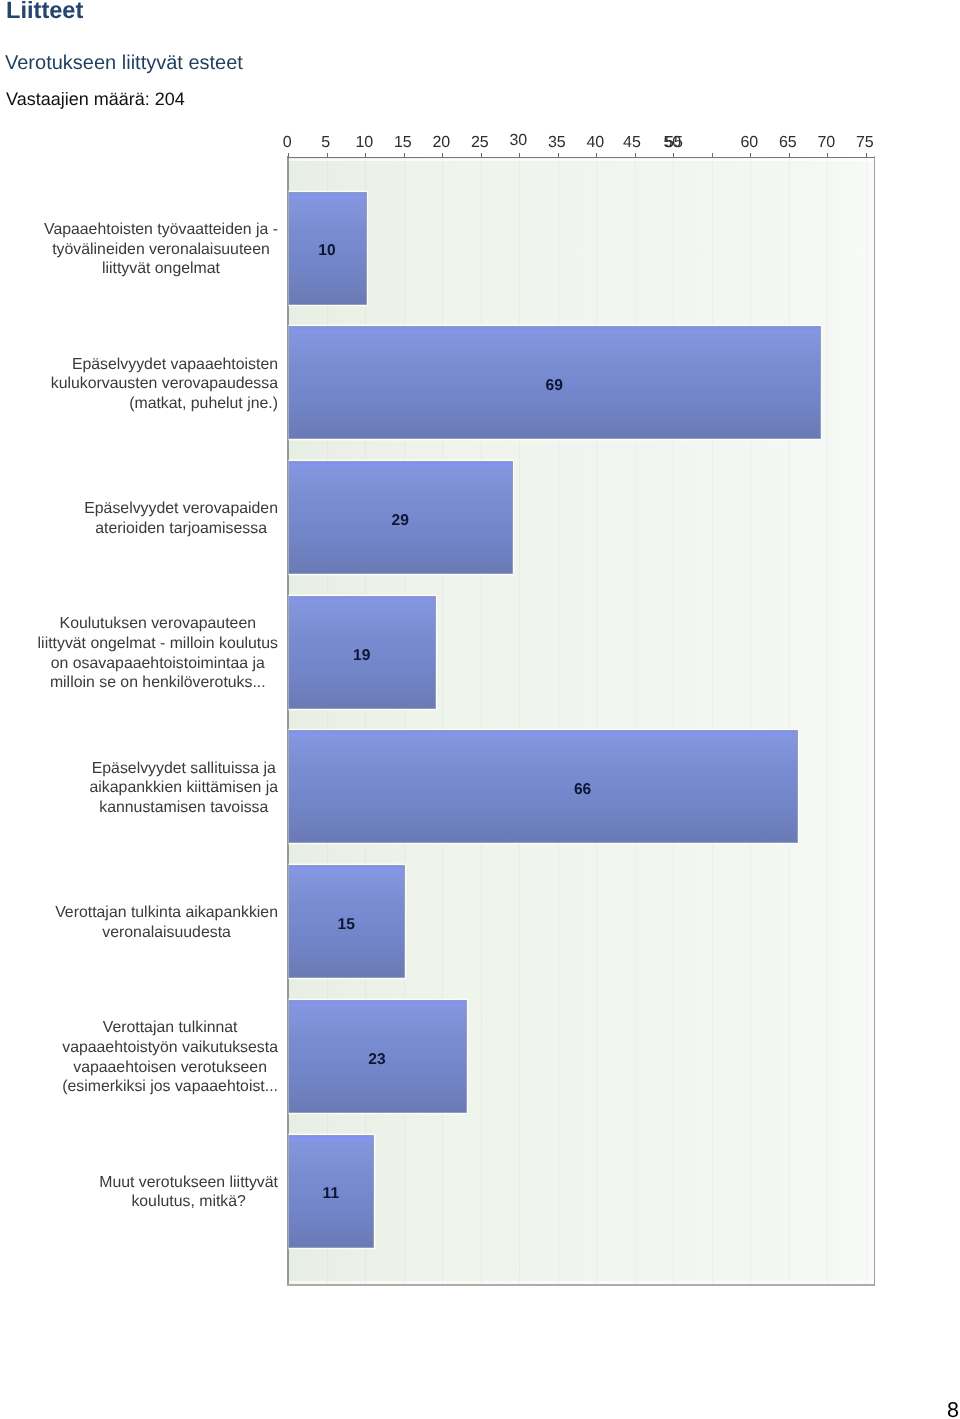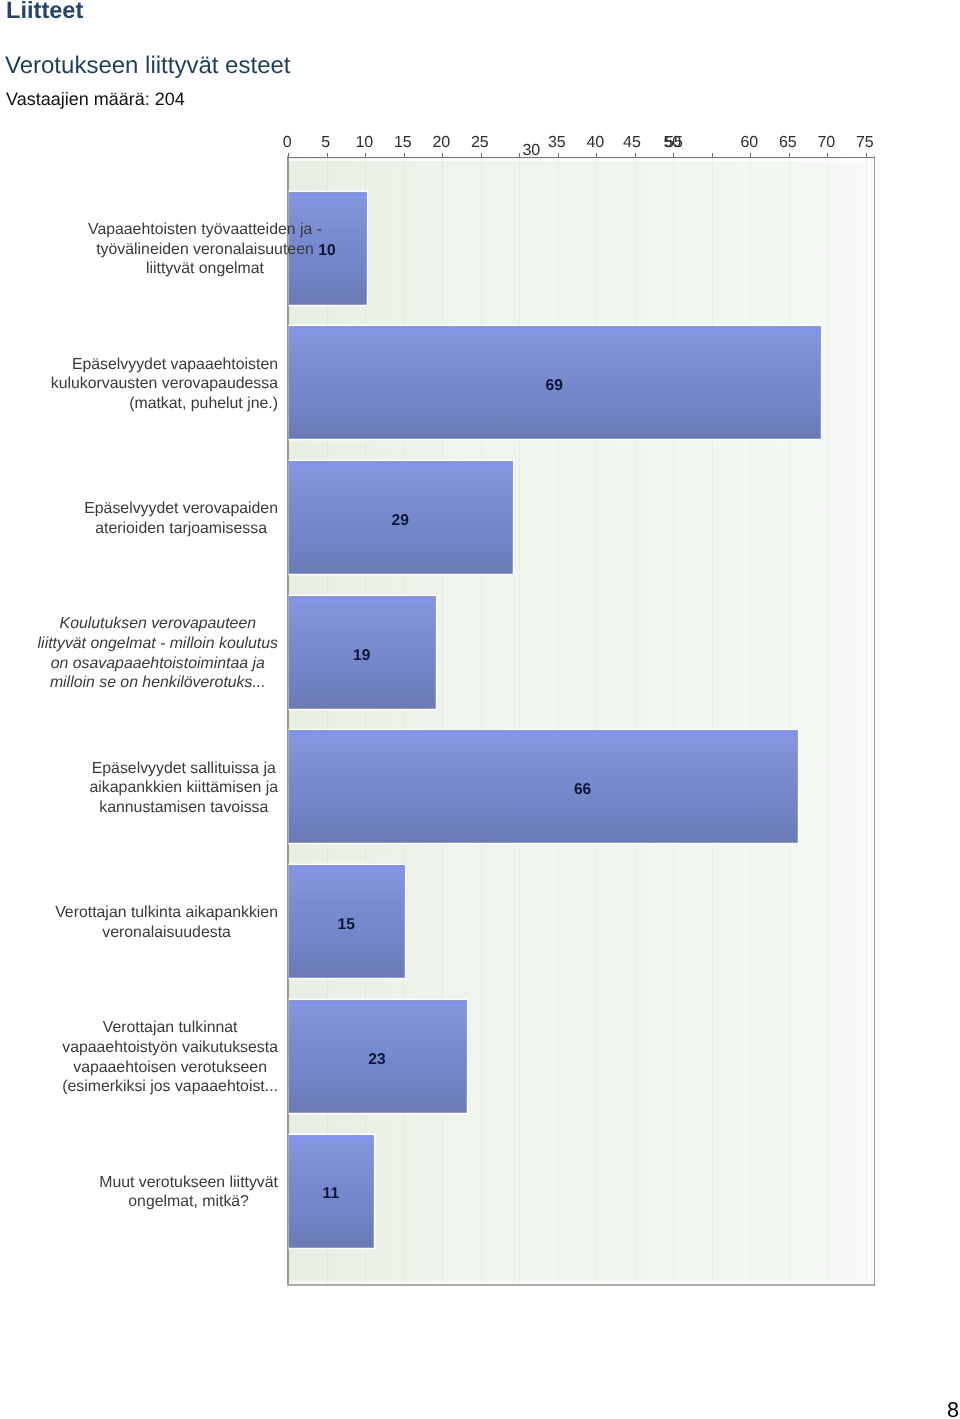--- a/index.html
+++ b/index.html
@@ -9,21 +9,21 @@
   .page{position:absolute;left:0;top:0;width:960px;height:1419px;}
 
   
   #section-title{
     position:absolute;left:6px;top:-2px;
     font-size:23.6px;font-weight:bold;color:#24456d;
     letter-spacing:0px;white-space:nowrap;
   }
   #chart-title{
     position:absolute;left:5px;top:51.5px;
-    font-size:24px;font-weight:normal;color:#1e3e5f;
+    font-size:20px;font-weight:normal;color:#1e3e5f;
     white-space:nowrap;
   }
   #respondents{
     position:absolute;left:6px;top:89px;
     font-size:18px;color:#111111;white-space:nowrap;
   }
   #page-number{
     position:absolute;left:947px;top:1400px;
     font-size:21.5px;color:#000000;line-height:21px;
   }
@@ -98,42 +98,42 @@
       <div class="axis-label" style="left: 325.8px; top: 134px;">5</div>
       <div class="tick" style="left: 365px; top: 152.8px; height: 4px;"></div>
       <div class="axis-label" style="left: 364.3px; top: 134px;">10</div>
       <div class="tick" style="left: 403.5px; top: 152.8px; height: 4px;"></div>
       <div class="axis-label" style="left: 402.8px; top: 134px;">15</div>
       <div class="tick" style="left: 442px; top: 152.8px; height: 4px;"></div>
       <div class="axis-label" style="left: 441.3px; top: 134px;">20</div>
       <div class="tick" style="left: 480.5px; top: 152.8px; height: 4px;"></div>
       <div class="axis-label" style="left: 479.8px; top: 134px;">25</div>
       <div class="tick" style="left: 519px; top: 152.8px; height: 4px;"></div>
-      <div class="axis-label" style="left: 518.3px; top: 142px; margin-left: 13px;">30</div>
+      <div class="axis-label" style="left: 518.3px; top: 132px;">30</div>
       <div class="tick" style="left: 557.5px; top: 152.8px; height: 4px;"></div>
       <div class="axis-label" style="left: 556.8px; top: 134px;">35</div>
       <div class="tick" style="left: 596px; top: 152.8px; height: 4px;"></div>
       <div class="axis-label" style="left: 595.3px; top: 134px;">40</div>
       <div class="tick" style="left: 634.5px; top: 152.8px; height: 4px;"></div>
       <div class="axis-label" style="left: 632px; top: 134px;">45</div>
       <div class="tick" style="left: 673px; top: 152.8px; height: 4px;"></div>
       <div class="axis-label" style="left: 672.3px; top: 134px;">50</div>
       <div class="tick" style="left: 711.5px; top: 152.8px; height: 4px;"></div>
       <div class="axis-label" style="left: 674px; top: 134px;">55</div>
       <div class="tick" style="left: 750px; top: 152.8px; height: 4px;"></div>
       <div class="axis-label" style="left: 749.3px; top: 134px;">60</div>
       <div class="tick" style="left: 788.5px; top: 152.8px; height: 4px;"></div>
       <div class="axis-label" style="left: 787.8px; top: 134px;">65</div>
       <div class="tick" style="left: 827px; top: 152.8px; height: 4px;"></div>
       <div class="axis-label" style="left: 826.3px; top: 134px;">70</div>
       <div class="tick" style="left: 865.5px; top: 152.8px; height: 4px;"></div>
       <div class="axis-label" style="left: 864.8px; top: 134px;">75</div>
       <div class="bar" style="left: 288.5px; top: 192.6px; width: 77px; height: 111px;"></div>
       <div class="bar-value" style="left: 327px; top: 251.4px;">10</div>
-      <div class="cat-label" style="left: 0px; width: 278px; top: 219.95px; padding-left: 44px;">
+      <div class="cat-label" style="left: 0px; width: 278px; top: 219.95px;">
         <div class="inner">
           <div>Vapaaehtoisten työvaatteiden ja -</div>
           <div>työvälineiden veronalaisuuteen</div>
           <div>liittyvät ongelmat</div>
         </div>
       </div>
       <div class="bar" style="left: 288.5px; top: 327.3px; width: 531.3px; height: 111px;"></div>
       <div class="bar-value" style="left: 554.15px; top: 386.1px;">69</div>
       <div class="cat-label" style="left: 0px; width: 278px; top: 354.65px; text-align: right;">
         <div class="inner">
@@ -145,21 +145,21 @@
       <div class="bar" style="left: 288.5px; top: 462px; width: 223.3px; height: 111px;"></div>
       <div class="bar-value" style="left: 400.15px; top: 520.8px;">29</div>
       <div class="cat-label" style="left: 0px; width: 278px; top: 499.2px;">
         <div class="inner">
           <div>Epäselvyydet verovapaiden</div>
           <div>aterioiden tarjoamisessa</div>
         </div>
       </div>
       <div class="bar" style="left: 288.5px; top: 596.7px; width: 146.3px; height: 111px;"></div>
       <div class="bar-value" style="left: 361.65px; top: 655.5px;">19</div>
-      <div class="cat-label" style="left: 0px; width: 278px; top: 614.2px; font-style: italic;">
+      <div class="cat-label" style="left: 0px; width: 278px; top: 614.2px;">
         <div class="inner">
           <div>Koulutuksen verovapauteen</div>
           <div>liittyvät ongelmat - milloin koulutus</div>
           <div>on osavapaaehtoistoimintaa ja</div>
           <div>milloin se on henkilöverotuks...</div>
         </div>
       </div>
       <div class="bar" style="left: 288.5px; top: 731.4px; width: 508.2px; height: 111px;"></div>
       <div class="bar-value" style="left: 542.6px; top: 790.2px; margin-left: 40px;">66</div>
       <div class="cat-label" style="left: 0px; width: 278px; top: 758.75px;">
@@ -185,21 +185,21 @@
           <div>vapaaehtoistyön vaikutuksesta</div>
           <div>vapaaehtoisen verotukseen</div>
           <div>(esimerkiksi jos vapaaehtoist...</div>
         </div>
       </div>
       <div class="bar" style="left: 288.5px; top: 1135.5px; width: 84.7px; height: 111px;"></div>
       <div class="bar-value" style="left: 330.85px; top: 1194.3px;">11</div>
       <div class="cat-label" style="left: 0px; width: 278px; top: 1172.7px;">
         <div class="inner">
           <div>Muut verotukseen liittyvät</div>
-          <div>ongelmat, mitkä?</div>
+          <div>koulutus, mitkä?</div>
         </div>
       </div>
       <div class="" style="position: absolute; left: 287.1px; top: 156.8px; width: 587.9px; height: 1.7px; background: rgb(119, 119, 117);"></div>
       <div class="" style="position: absolute; left: 287.1px; top: 1284.4px; width: 587.9px; height: 1.5px; background: rgb(172, 172, 169);"></div>
       <div class="" style="position: absolute; left: 873.6px; top: 155.8px; width: 1.5px; height: 1130.2px; background: rgb(158, 158, 156);"></div>
     </div>
 
   <div id="page-number">8</div>
 </div>
 

